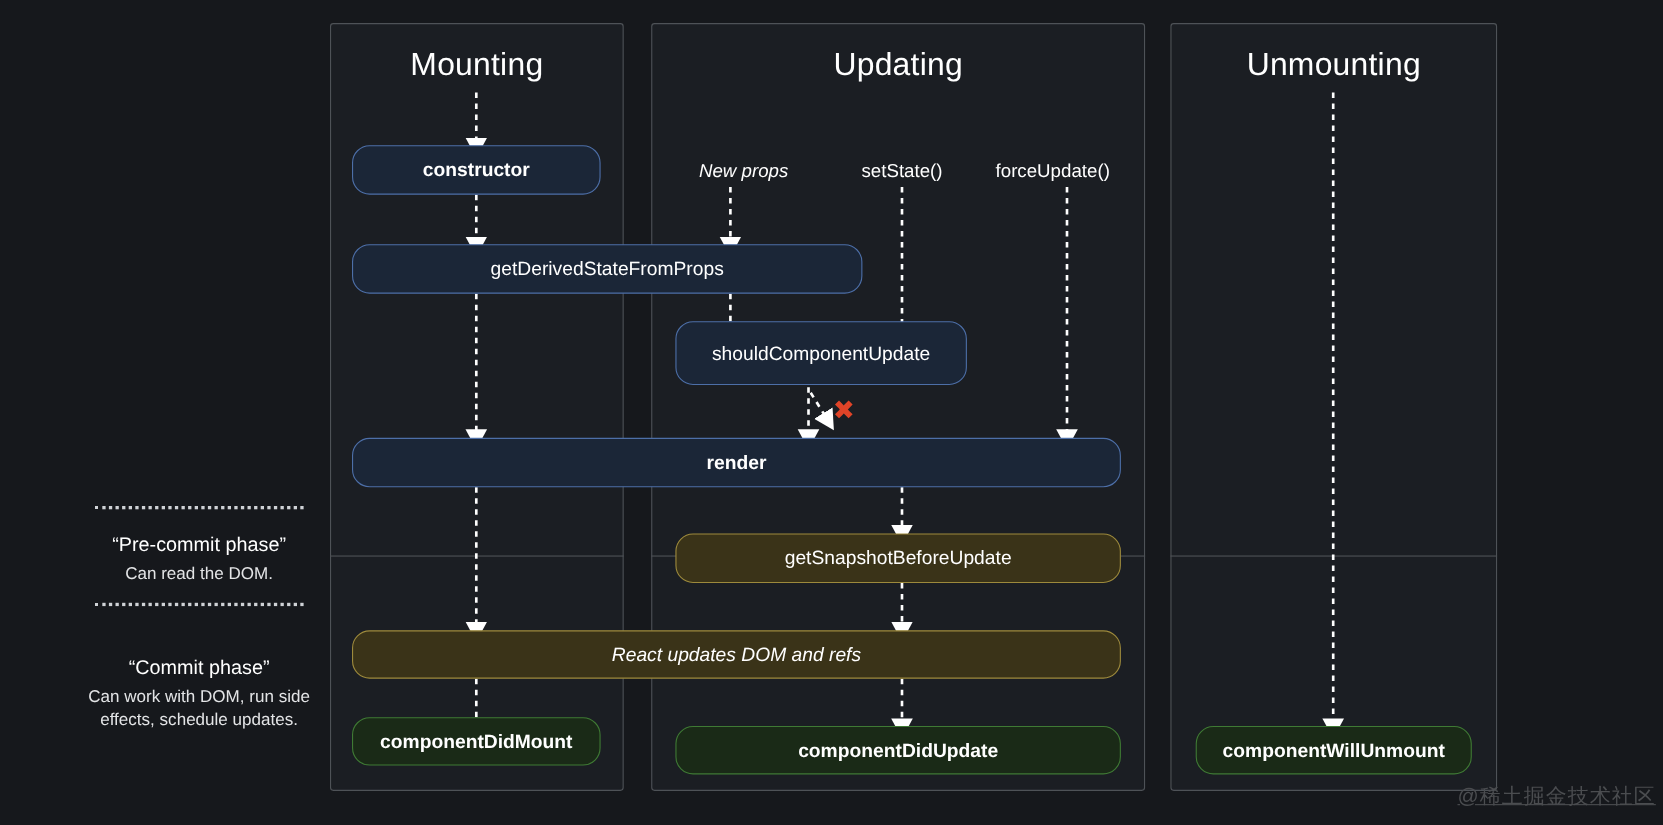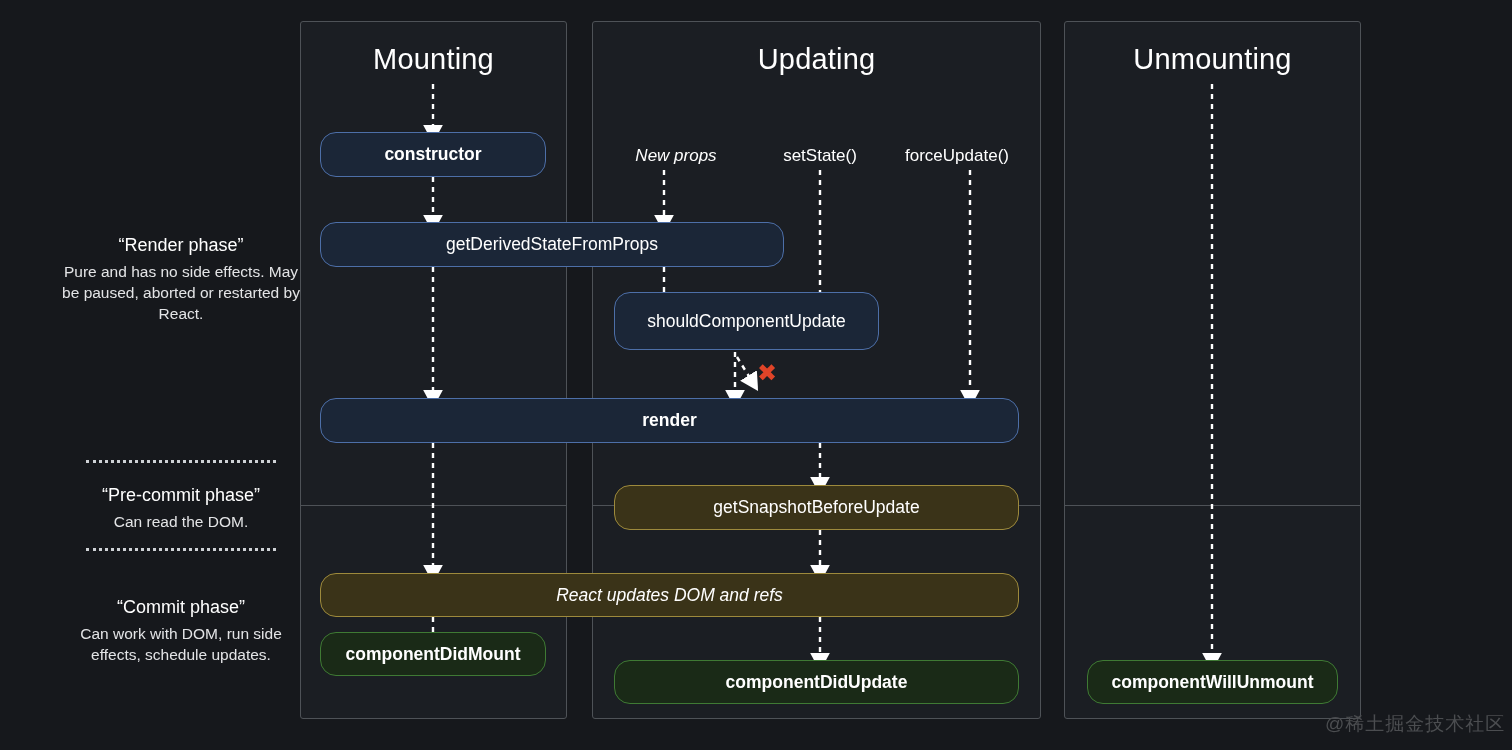--- a/index.html
+++ b/index.html
@@ -90,43 +90,40 @@
     font-family: "DejaVu Sans", sans-serif;
   }
 
   
   .watermark {
     position: absolute;
     color: #4b4d50;
     font-size: 19px;
     white-space: nowrap;
     letter-spacing: 1px;
+    text-decoration: underline;
   }
 </style>
 </head>
 <body>
 
 <div id="stage">
 
   <div class="panel" style="left:300px; top:21px; width:267px; height:698px;"></div>
   <div class="panel" style="left:592px; top:21px; width:449px; height:698px;"></div>
   <div class="panel" style="left:1064px; top:21px; width:297px; height:698px;"></div>
 
   <div class="panel-divider" style="left:300px; top:505px; width:267px;"></div>
   <div class="panel-divider" style="left:592px; top:505px; width:449px;"></div>
   <div class="panel-divider" style="left:1064px; top:505px; width:297px;"></div>
 
   <div class="panel-title" style="left:300px; top:43px; width:267px;">Mounting</div>
   <div class="panel-title" style="left:592px; top:43px; width:449px;">Updating</div>
   <div class="panel-title" style="left:1064px; top:43px; width:297px;">Unmounting</div>
 
-  <div class="legend-block" style="left:61px; top:232px;">
-    <div class="legend-head">“Render phase”</div>
-    <div class="legend-body">Pure and has no side effects. May be paused, aborted or restarted by React.</div>
-  </div>
 
   <div class="dot-rule" style="left:86px; top:460px; width:190px;"></div>
 
   <div class="legend-block" style="left:61px; top:482px;">
     <div class="legend-head">“Pre-commit phase”</div>
     <div class="legend-body">Can read the DOM.</div>
   </div>
 
   <div class="dot-rule" style="left:86px; top:548px; width:190px;"></div>
 
@@ -179,21 +176,21 @@
   <div class="node blue" style="left:320px; top:222px; width:464px; height:45px;">getDerivedStateFromProps</div>
 
   <div class="node blue" style="left:614px; top:292px; width:265px; height:58px;">shouldComponentUpdate</div>
 
   <div class="node blue bold" style="left:320px; top:398px; width:699px; height:45px;">render</div>
 
   <div class="node olive" style="left:614px; top:485px; width:405px; height:45px;">getSnapshotBeforeUpdate</div>
 
   <div class="node olive italic" style="left:320px; top:573px; width:699px; height:44px;">React updates DOM and refs</div>
 
-  <div class="node green bold" style="left:320px; top:632px; width:226px; height:44px;">componentDidMount</div>
+  <div class="node green bold" style="left:320px; top:652px; width:226px; height:44px;">componentDidMount</div>
 
   <div class="node green bold" style="left:614px; top:660px; width:405px; height:44px;">componentDidUpdate</div>
 
   <div class="node green bold" style="left:1087px; top:660px; width:251px; height:44px;">componentWillUnmount</div>
 
   <div class="xmark" style="left:757px; top:361px;">✖</div>
 
   <div class="watermark" style="left:1325px; top:711px;">@稀土掘金技术社区</div>
 
 </div>

